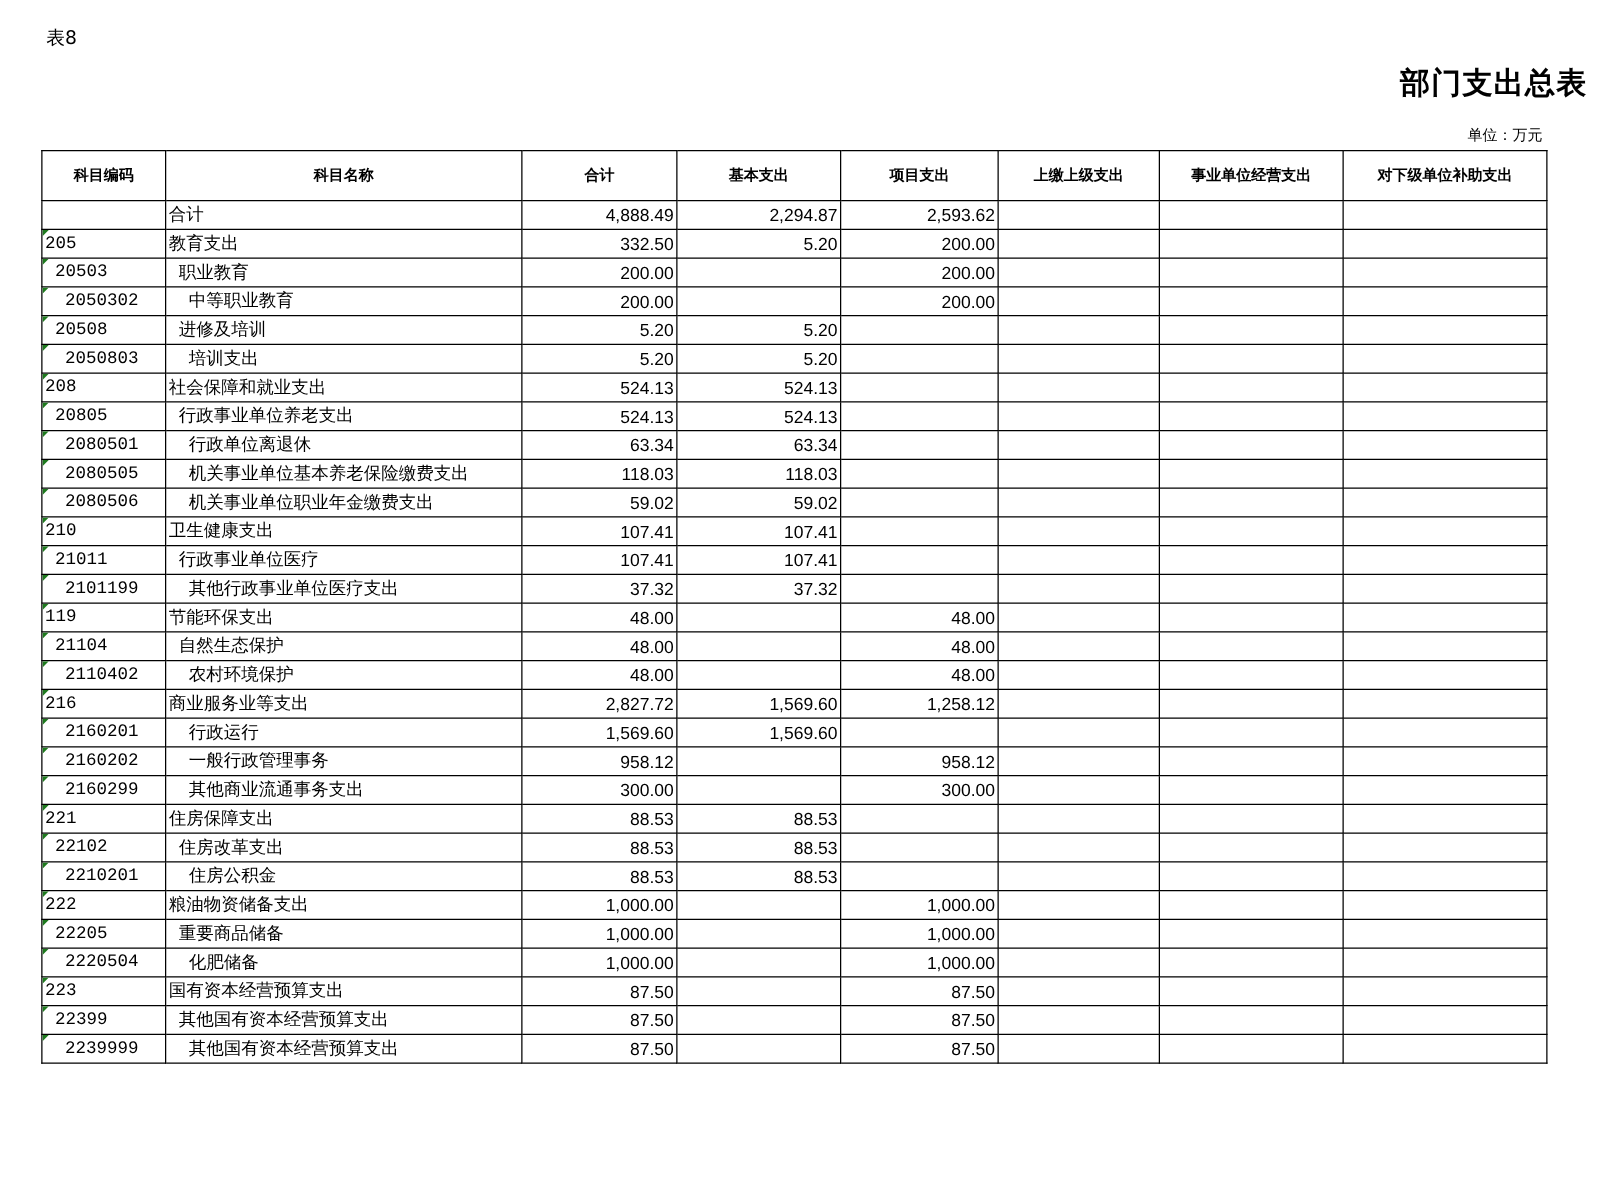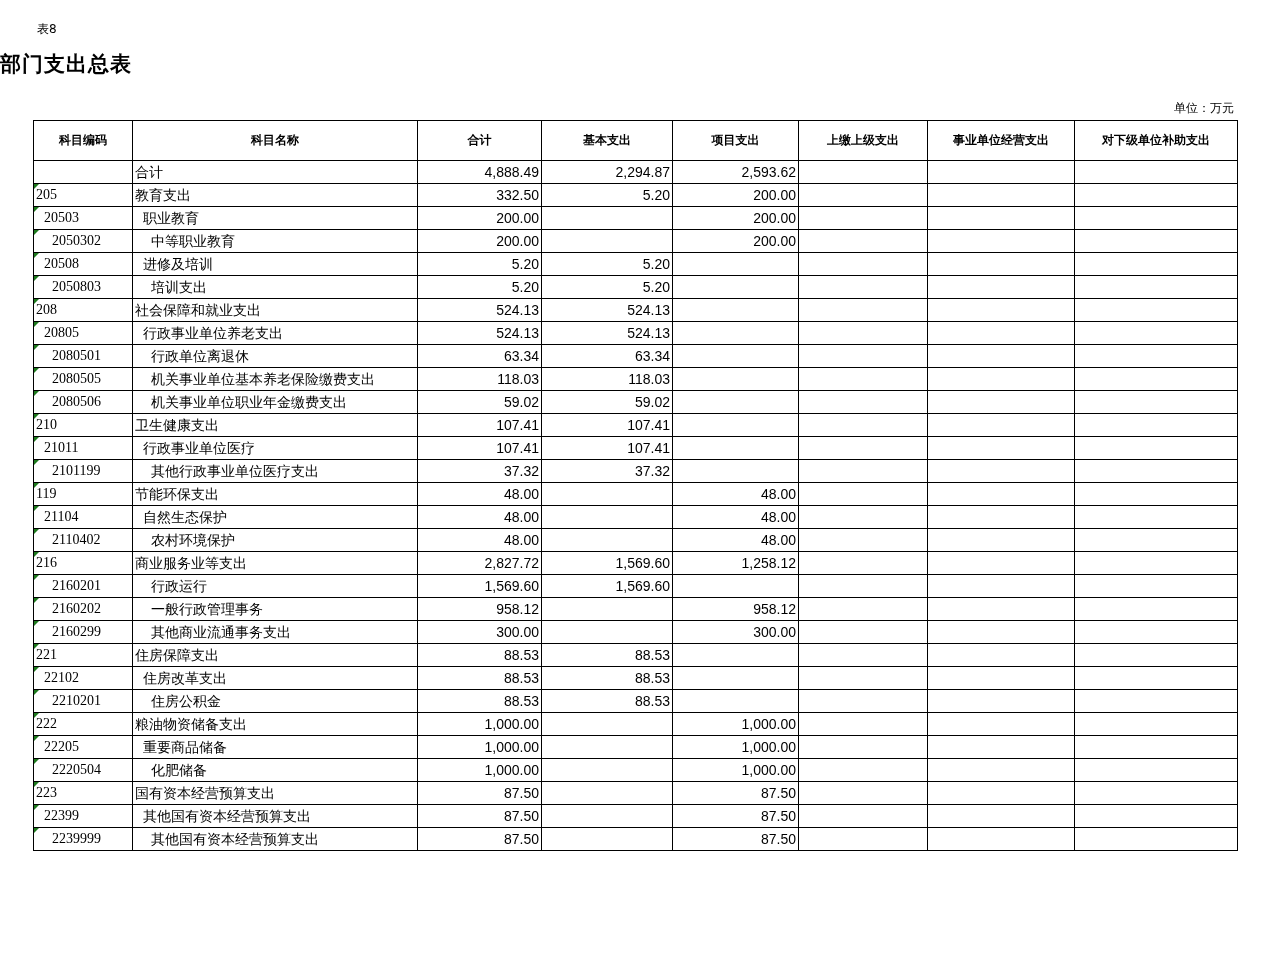--- a/index.html
+++ b/index.html
@@ -1,23 +1,23 @@
 <!DOCTYPE html>
 <html><head>
 <meta charset="utf-8">
 <style>
   html, body { margin: 0; padding: 0; background: #ffffff; }
   body {
     width: 1288px; height: 962px; position: relative; overflow: hidden;
     font-family: "DejaVu Sans", "Liberation Sans", sans-serif; color: #000;
   }
-  .table-label { position: absolute; left: 37px; top: 21px; font-size: 12px; }
+  .table-label { position: absolute; left: 37px; top: 21px; font-size: 15px; }
   .page-title {
-    position: absolute; left: 0; width: 1270px; top: 50px; text-align: left;
-    font-size: 21px; font-weight: bold; letter-spacing: 1px;
+    position: absolute; left: 0; width: 1270px; top: 50px; text-align: right;
+    font-size: 24px; font-weight: bold; letter-spacing: 1px;
     font-family: "DejaVu Serif", "Liberation Serif", serif;
   }
   .unit-label { position: absolute; right: 54px; top: 100px; font-size: 12px; }
   table.main {
     position: absolute; left: 33px; top: 120px;
     border-collapse: collapse; table-layout: fixed;
     width: 1204px;
   }
   table.main th, table.main td {
     border: 1px solid #000; padding: 0 2px; white-space: nowrap; overflow: hidden;
@@ -25,21 +25,21 @@
   table.main th {
     height: 39px; font-size: 12px; font-weight: bold; text-align: center;
   }
   table.main td { height: 22px; font-size: 14px; line-height: 22px; }
   td.code { position: relative; }
   td.code.flag::before {
     content: ""; position: absolute; left: 0; top: 0;
     width: 0; height: 0; border-top: 5px solid #1e7a1e; border-right: 5px solid transparent;
   }
   td.num { text-align: right; padding-right: 2px; font-family: "Liberation Sans", sans-serif; }
-  td.code { font-family: Liberation Serif, serif; }
+  td.code { font-family: Liberation Mono, monospace; }
   .lv2 { padding-left: 10px !important; }
   .lv3 { padding-left: 18px !important; }
 </style>
 </head>
 <body>
 
 <div class="table-label">表8</div>
 <div class="page-title">部门支出总表</div>
 <div class="unit-label">单位：万元</div>
 

